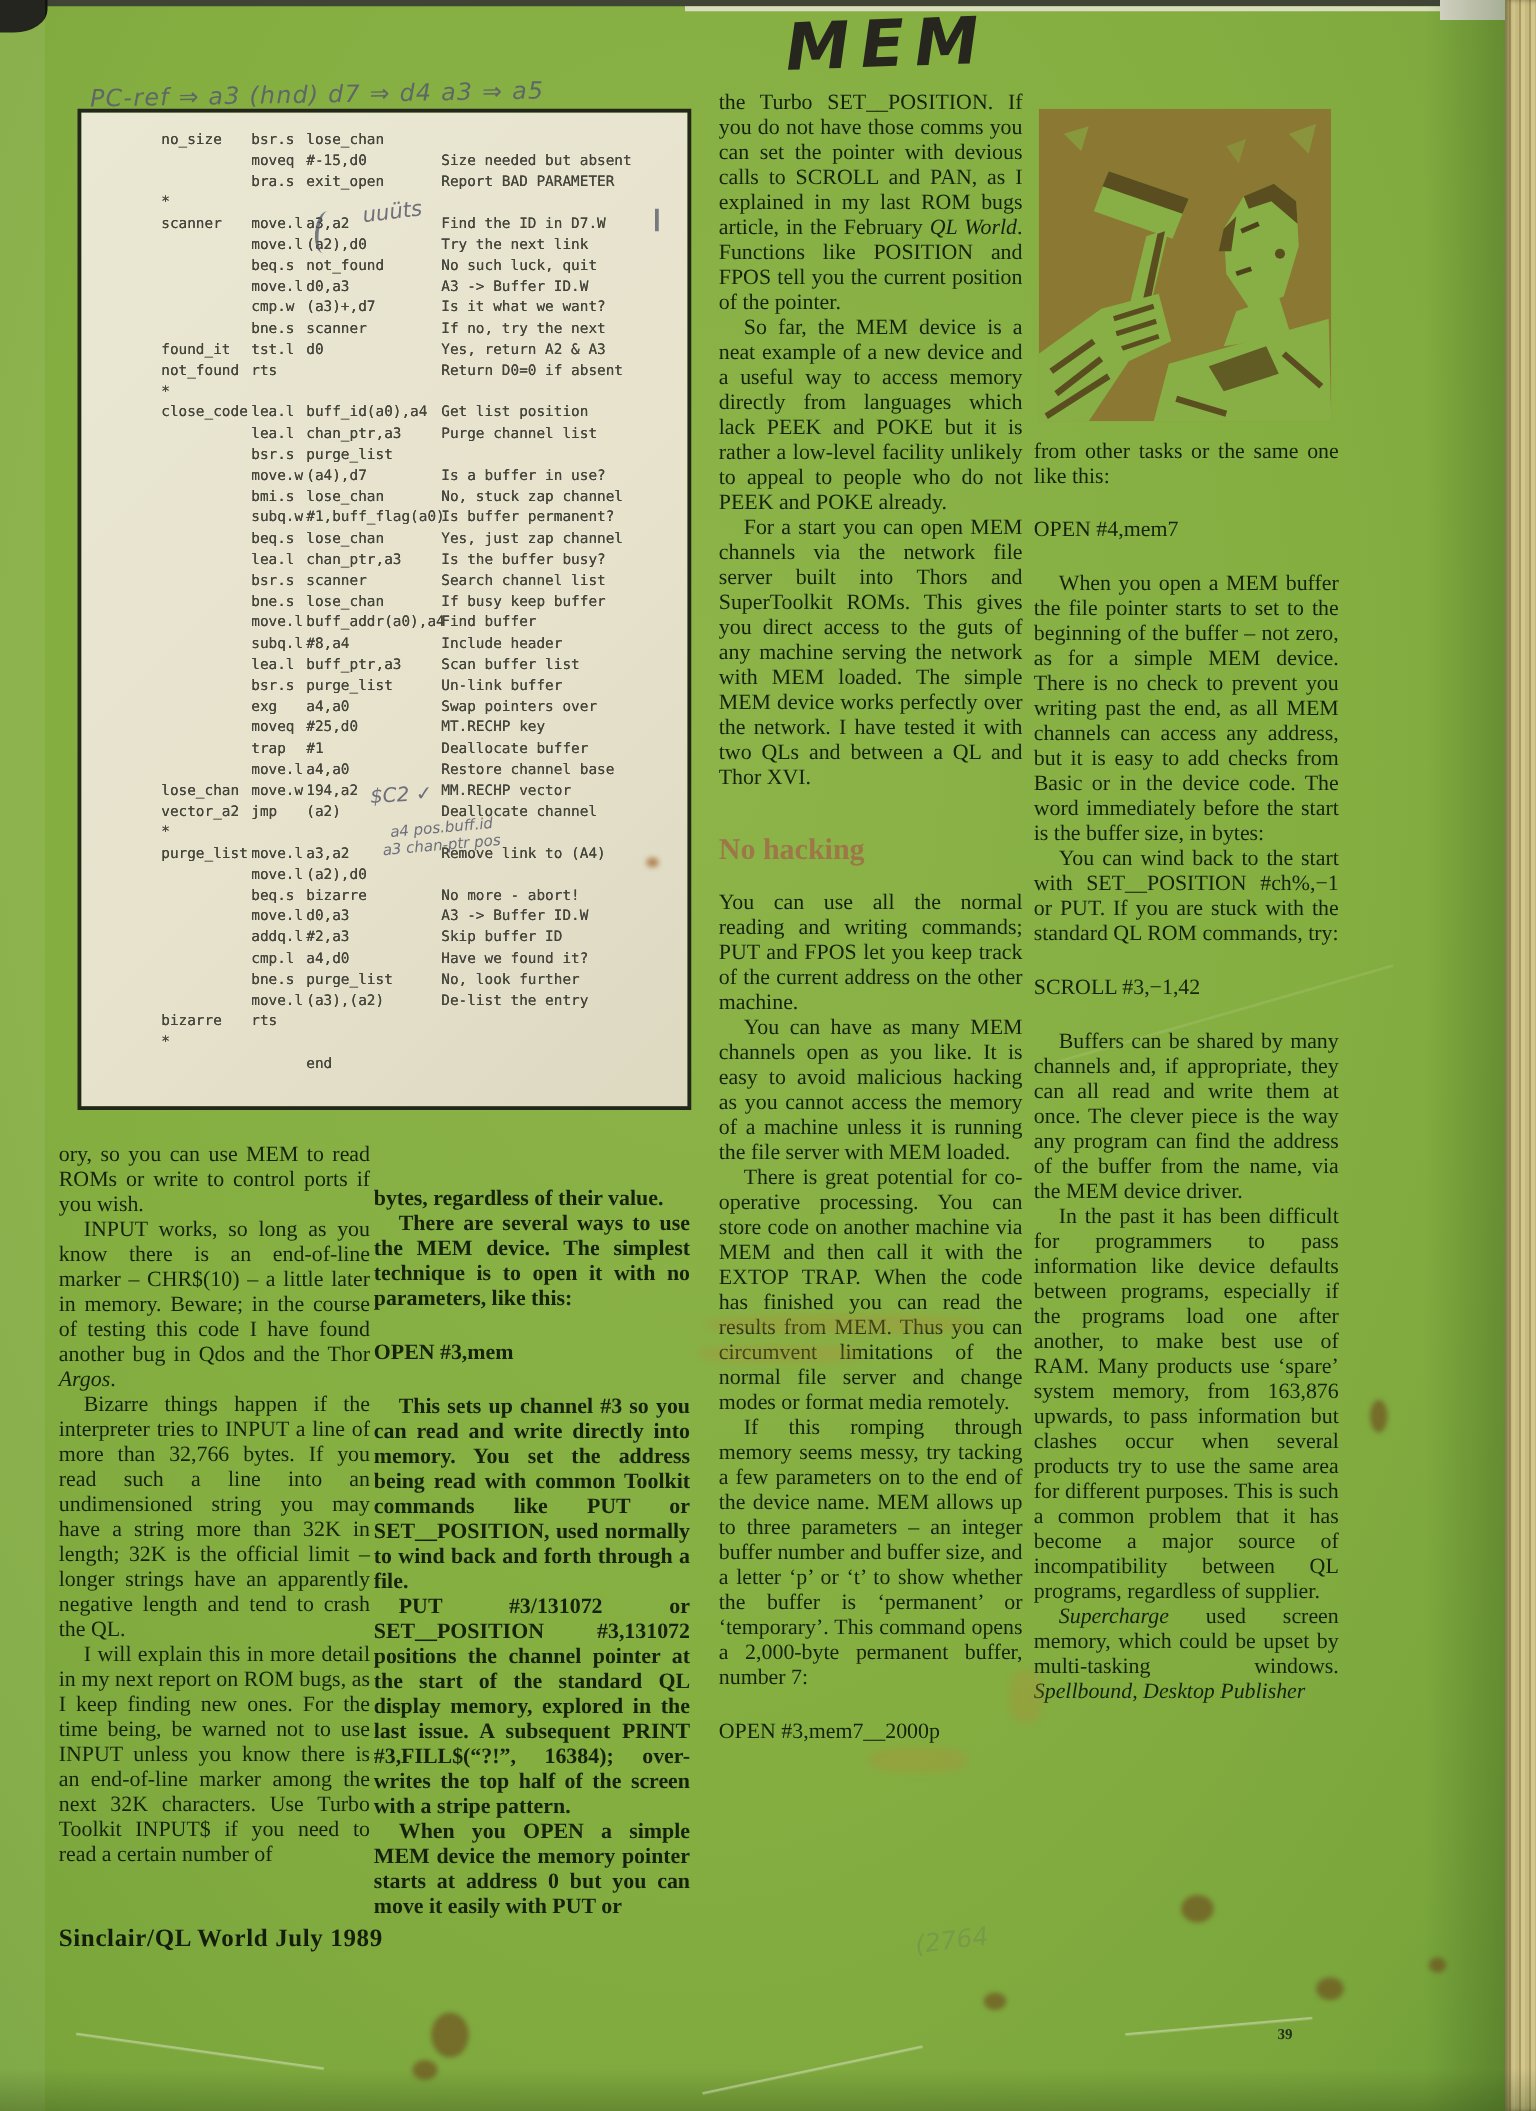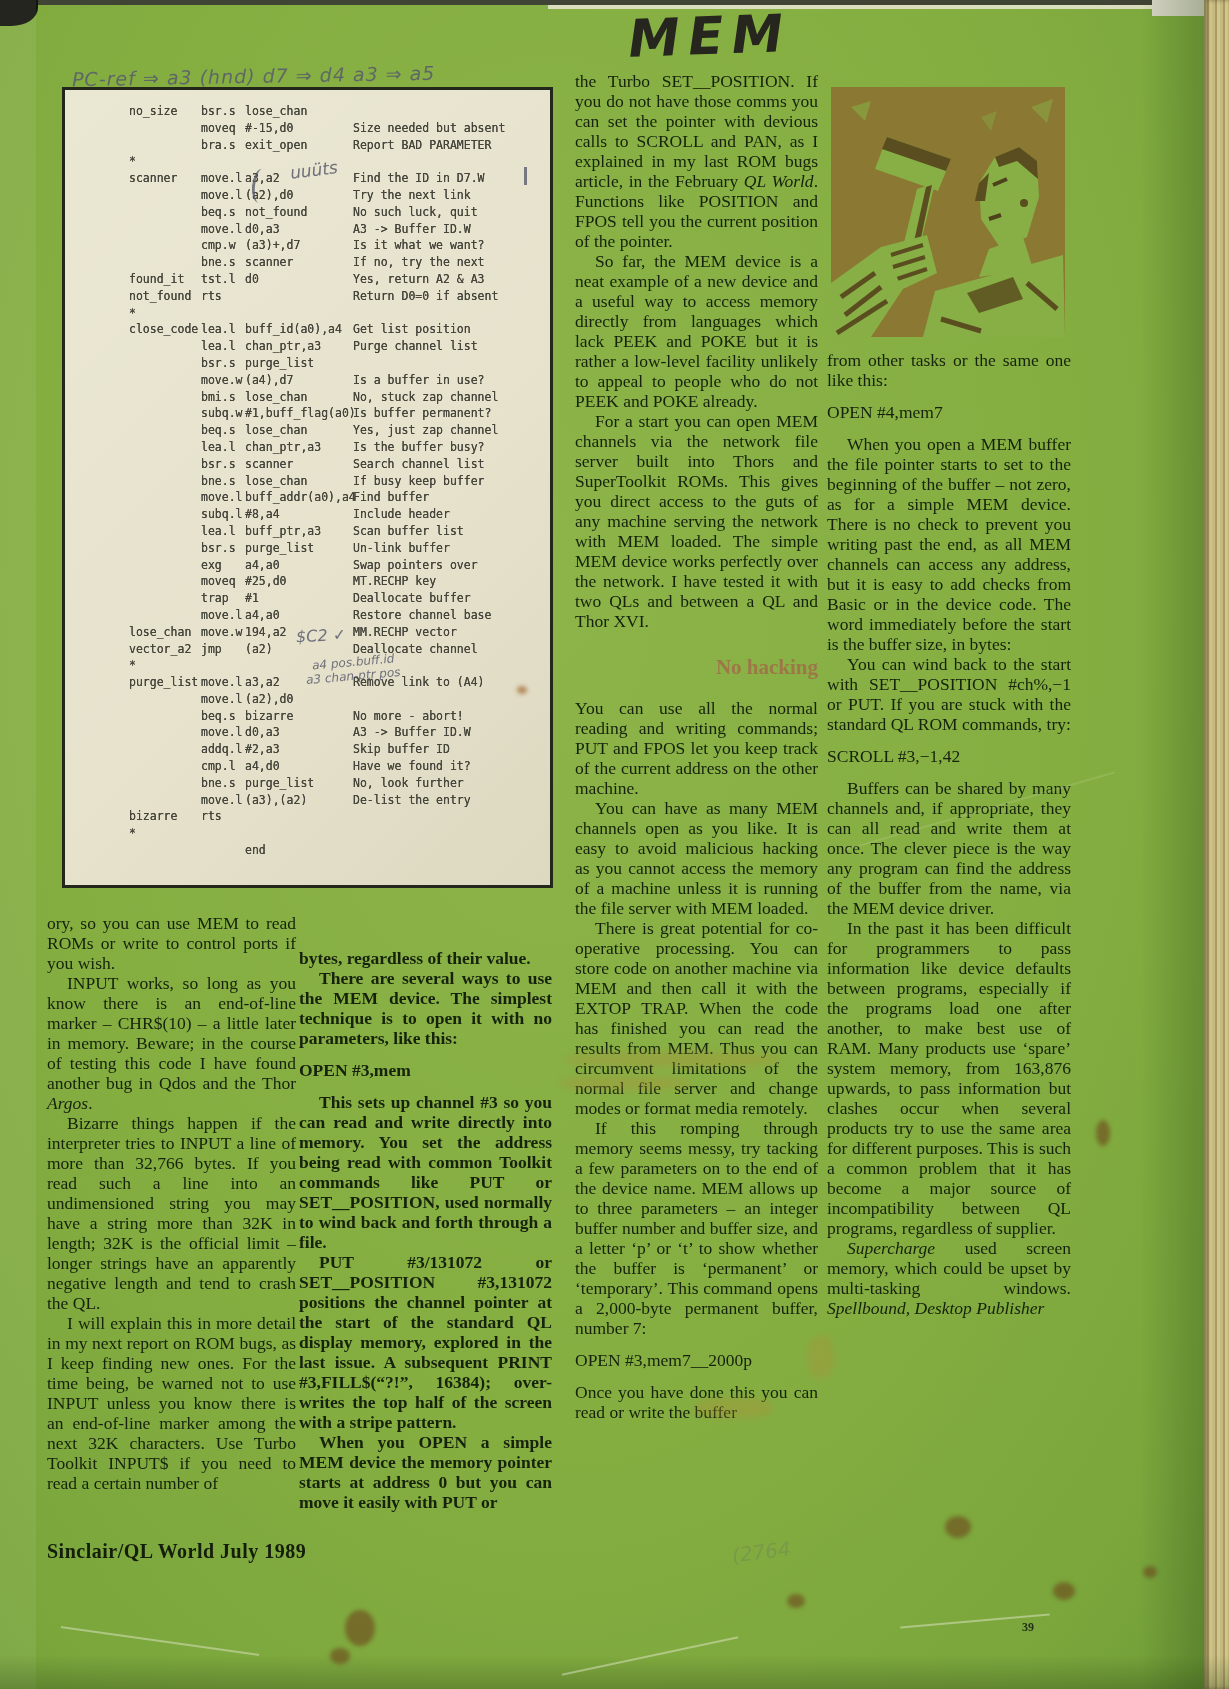--- a/index.html
+++ b/index.html
@@ -42,22 +42,22 @@
         color:#45453c;text-shadow:0 0 .4px #45453c;}
   .crow span{white-space:pre;}
   
   .col{position:absolute;font-size:17.5px;line-height:20px;color:#16220c;text-align:justify;}
   #col-mid{left:575px;top:71px;width:243px;}
   #col-right{left:827px;top:350px;width:244px;}
   #col-botleft{left:47px;top:913px;width:249px;}
   #col-botmid{left:299px;top:948px;width:253px;font-weight:bold;}
   .blk{margin:0;}
   .blk.p{text-indent:20px;}
-  .blk.code{margin:12px 0;text-align:left;text-indent:0;}
-  .blk.h{margin:26px 0 21px;text-align:right;font-weight:bold;font-size:21px;color:#9d7747;text-indent:0;}
+  .blk.code{margin:23px 0;text-align:left;text-indent:0;}
+  .blk.h{margin:39px 0 21px;text-align:left;font-weight:bold;font-size:24px;color:#9d7747;text-indent:0;}
   
   .illo{position:absolute;left:831px;top:87px;width:234px;height:250px;}
   
   .footer-mag{position:absolute;left:47px;top:1540px;font-weight:bold;font-size:20px;color:#141e0b;letter-spacing:.5px;}
   .pageno{position:absolute;left:1022px;top:1620px;font-weight:bold;font-size:12px;color:#23301a;}
   
   .stain{position:absolute;border-radius:50%;filter:blur(2px);background:rgba(108,58,24,.55);}
   .smear{position:absolute;border-radius:40%;filter:blur(3px);background:rgba(176,140,56,.32);}
   .crease{position:absolute;height:2px;background:rgba(235,238,214,.45);filter:blur(.5px);}
 </style>
@@ -370,21 +370,20 @@
   <div class="col" id="col-mid">
       <div class="blk cont"><span>the Turbo SET__POSITION. If you do not have those comms you can set the pointer with devious calls to SCROLL and PAN, as I explained in my last ROM bugs article, in the February </span><i>QL World</i><span>.  Functions like POSITION and FPOS tell you the current position of the pointer.</span></div>
       <div class="blk p"><span>So far, the MEM device is a neat example of a new device and a useful way to access memory directly from languages which lack PEEK and POKE but it is rather a low-level facility unlikely to appeal to people who do not PEEK and POKE already.</span></div>
       <div class="blk p"><span>For a start you can open MEM channels via the network file server built into Thors and SuperToolkit ROMs. This gives you direct access to the guts of any machine serving the network with MEM loaded. The simple MEM device works perfectly over the network. I have tested it with two QLs and between a QL and Thor XVI.</span></div>
       <div class="blk h"><span>No hacking</span></div>
       <div class="blk cont"><span>You can use all the normal reading and writing commands; PUT and FPOS let you keep track of the current address on the other machine.</span></div>
       <div class="blk p"><span>You can have as many MEM channels open as you like. It is easy to avoid malicious hacking as you cannot access the memory of a machine unless it is running the file server with MEM loaded.</span></div>
       <div class="blk p"><span>There is great potential for co-operative processing. You can store code on another machine via MEM and then call it with the EXTOP TRAP. When the code has finished you can read the results from MEM. Thus you can circumvent limitations of the normal file server and change modes or format media remotely.</span></div>
       <div class="blk p"><span>If this romping through memory seems messy, try tacking a few parameters on to the end of the device name. MEM allows up to three parameters – an integer buffer number and buffer size, and a letter ‘p’ or ‘t’ to show whether the buffer is ‘permanent’ or ‘temporary’. This command opens a 2,000-byte permanent buffer, number 7:</span></div>
       <div class="blk code"><span>OPEN #3,mem7__2000p</span></div>
-      <div class="blk cont"><span>Once you have done this you can read or write the buffer</span></div>
     </div>
   <div class="col" id="col-right">
       <div class="blk cont"><span>from other tasks or the same one like this:</span></div>
       <div class="blk code"><span>OPEN #4,mem7</span></div>
       <div class="blk p"><span>When you open a MEM buffer the file pointer starts to set to the beginning of the buffer – not zero, as for a simple MEM device. There is no check to prevent you writing past the end, as all MEM channels can access any address, but it is easy to add checks from Basic or in the device code. The word immediately before the start is the buffer size, in bytes:</span></div>
       <div class="blk p"><span>You can wind back to the start with SET__POSITION #ch%,−1 or PUT. If you are stuck with the standard QL ROM commands, try:</span></div>
       <div class="blk code"><span>SCROLL #3,−1,42</span></div>
       <div class="blk p"><span>Buffers can be shared by many channels and, if appropriate, they can all read and write them at once. The clever piece is the way any program can find the address of the buffer from the name, via the MEM device driver.</span></div>
       <div class="blk p"><span>In the past it has been difficult for programmers to pass information like device defaults between programs, especially if the programs load one after another, to make best use of RAM. Many products use ‘spare’ system memory, from 163,876 upwards, to pass information but clashes occur when several products try to use the same area for different purposes. This is such a common problem that it has become a major source of incompatibility between QL programs, regardless of supplier.</span></div>
       <div class="blk p"><span></span><i>Supercharge</i><span> used screen memory, which could be upset by multi-tasking windows. </span><i>Spellbound, Desktop Publisher</i><span></span></div>

